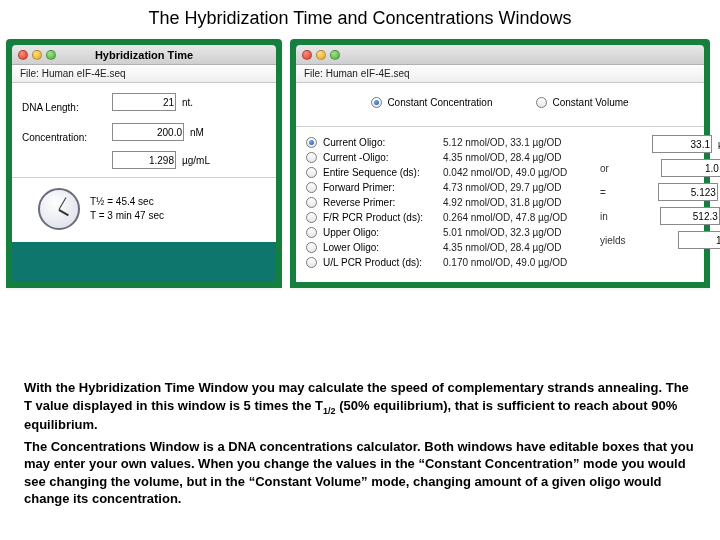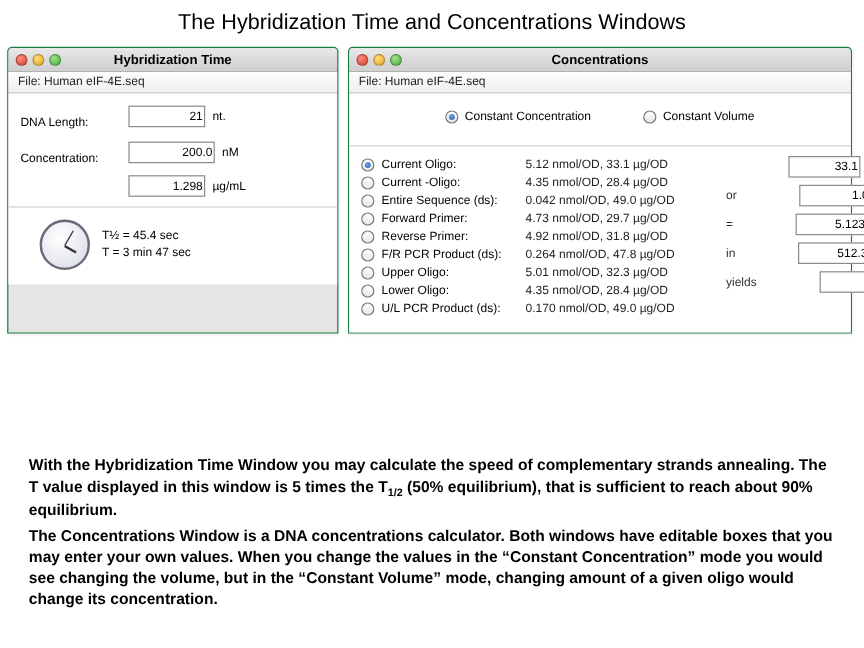--- a/index.html
+++ b/index.html
@@ -1,19 +1,19 @@
 <!DOCTYPE html>
 <html><head>
 <meta charset="utf-8">
 <style>
   * { box-sizing: border-box; margin: 0; padding: 0; }
   body { font-family: "Lucida Grande", "Helvetica Neue", Arial, sans-serif; font-size: 11px; background: #fff; color: #000; width: 720px; height: 540px; position: relative; }
   .page-title { font-size: 18px; font-weight: 400; text-align: center; padding: 8px 0 10px; }
   .windows { display: flex; gap: 8px; padding: 0 6px; }
-  .win { border: 1px solid #15803d; border-radius: 4px 4px 0 0; background: #e5e5e5; box-shadow: 0 1px 3px rgba(0,0,0,.08); }
+  .win { border: 6px solid #15803d; border-radius: 4px 4px 0 0; background: #0f766e; box-shadow: 0 1px 3px rgba(0,0,0,.08); }
   .win-hyb { width: 276px; }
   .win-conc { width: 420px; }
   .titlebar { display: flex; align-items: center; height: 20px; background: linear-gradient(#e8e8e8,#cfcfcf); border-bottom: 1px solid #b0b0b0; border-radius: 4px 4px 0 0; position: relative; }
   .traffic { display: flex; gap: 4px; margin-left: 6px; }
   .tl { width: 10px; height: 10px; border-radius: 50%; border: 1px solid rgba(0,0,0,.25); }
   .tl.red { background: radial-gradient(circle at 35% 30%, #ff8b7e, #d43e2a); }
   .tl.yel { background: radial-gradient(circle at 35% 30%, #ffe07a, #e3a12a); }
   .tl.grn { background: radial-gradient(circle at 35% 30%, #a5e28a, #3fae3a); }
   .win-title { position: absolute; left: 0; right: 0; text-align: center; font-weight: 700; font-size: 11px; }
   .filebar { background: linear-gradient(#fdfdfd,#efefef); border-bottom: 1px solid #c8c8c8; padding: 3px 8px; font-size: 10px; color: #222; }
@@ -95,21 +95,20 @@
     </div>
   </div>
 
   <div class="win win-conc">
     <div class="titlebar">
       <div class="traffic">
         <div class="tl red"></div>
         <div class="tl yel"></div>
         <div class="tl grn"></div>
       </div>
-      <div class="win-title">Concentrations</div>
     </div>
     <div class="filebar">File: Human eIF-4E.seq</div>
     <div class="body">
       <div class="modebar">
         <label class="radio">
           <span class="rdot on"></span>
           <span>Constant Concentration</span>
         </label>
         <label class="radio">
           <span class="rdot"></span>

